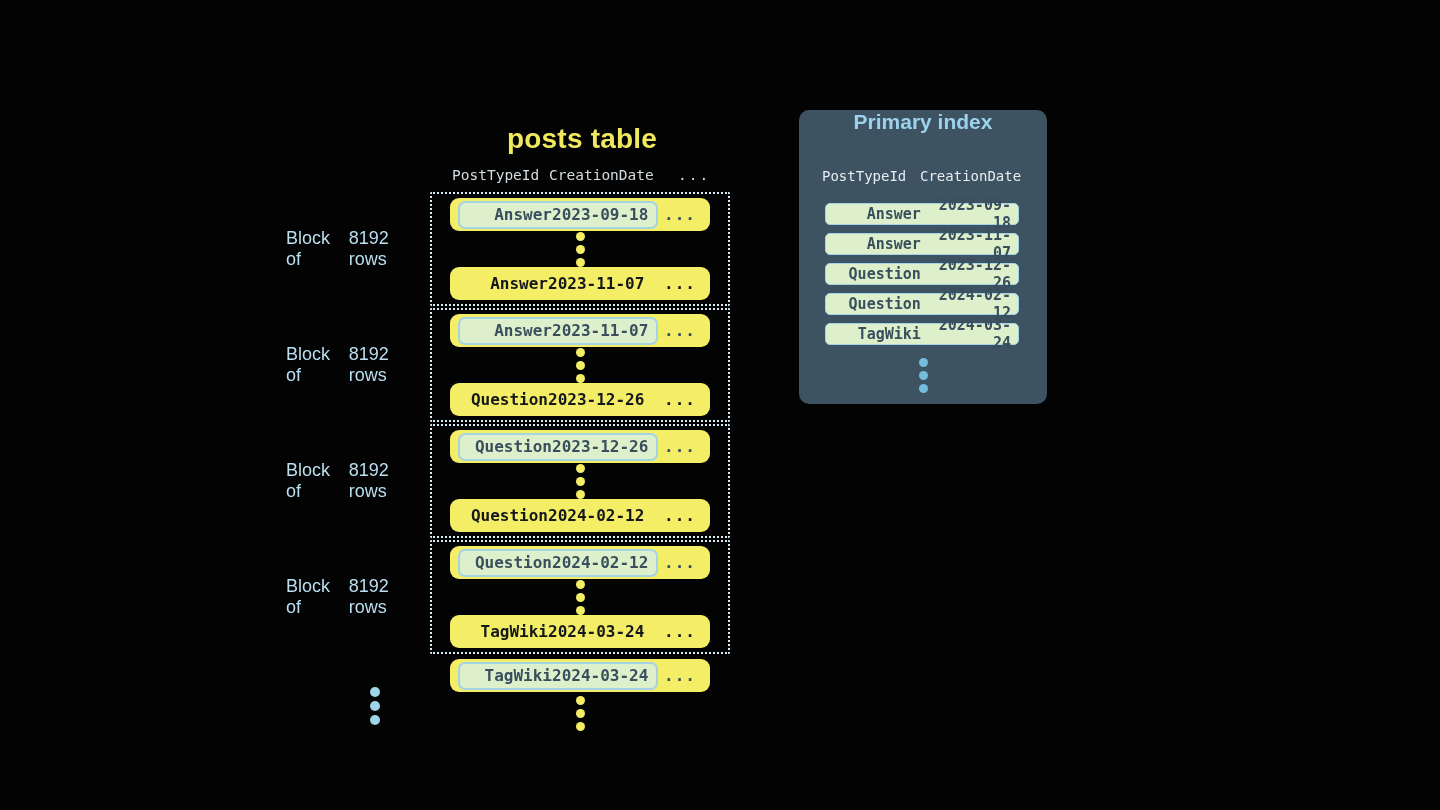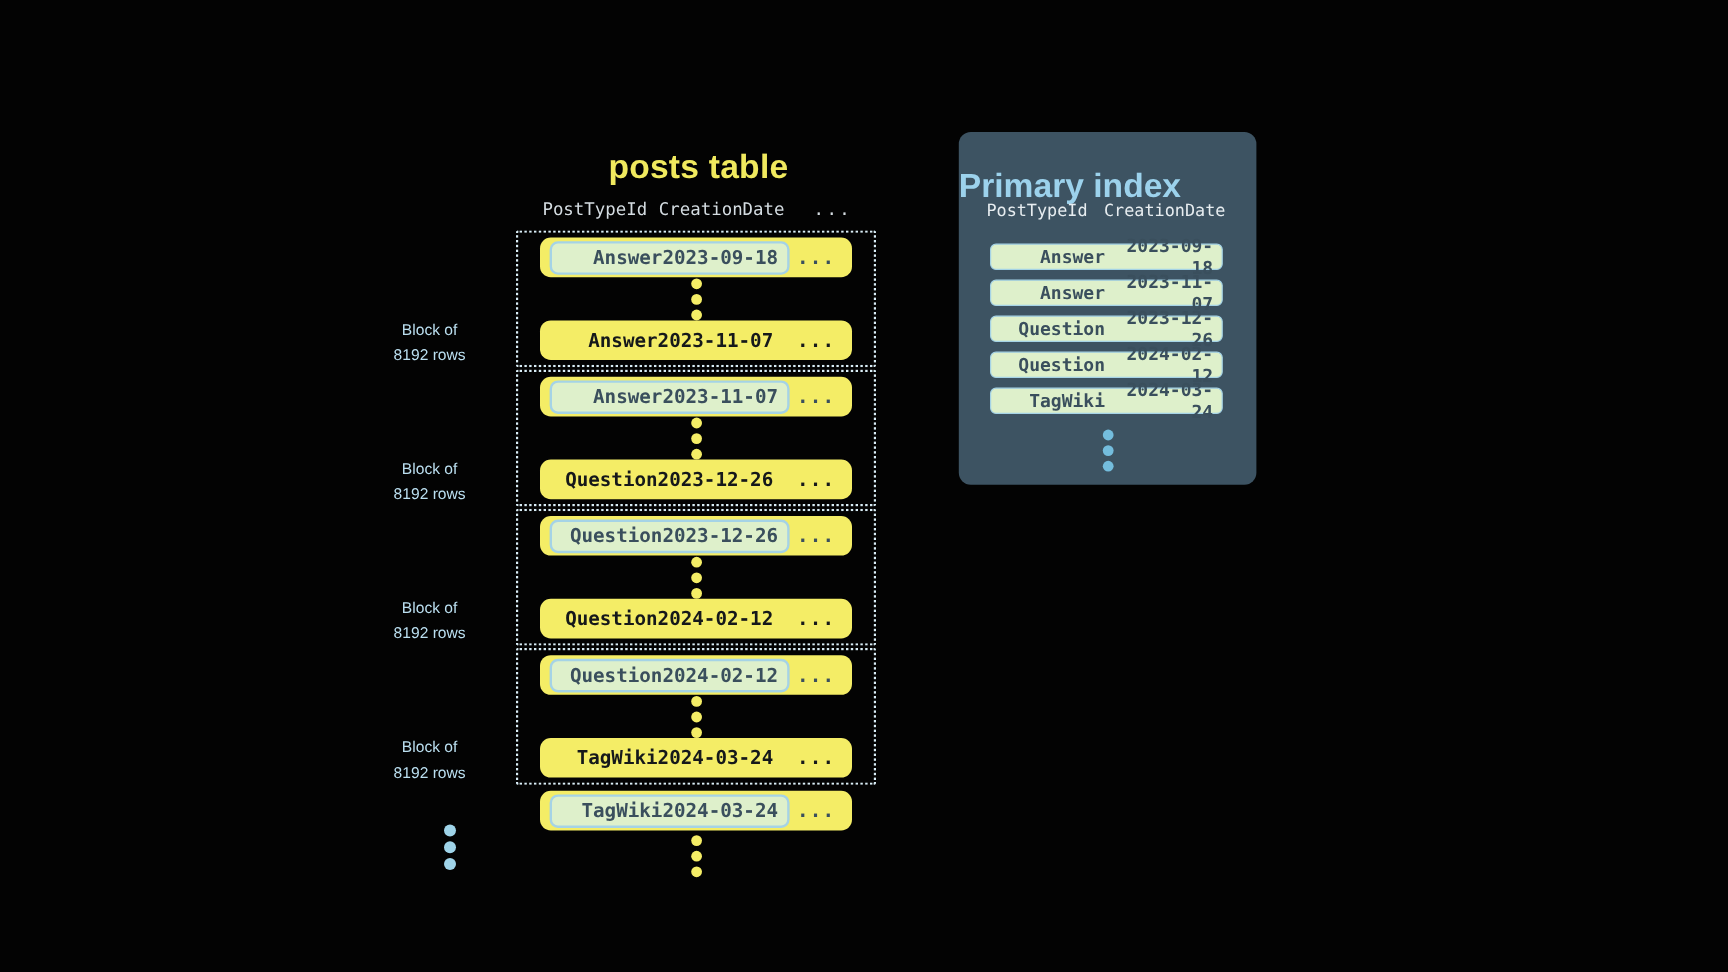--- a/index.html
+++ b/index.html
@@ -16,22 +16,22 @@
     text-align:center;font-size:28px;font-weight:700;
     color:var(--c-yellow-title);letter-spacing:.2px;
   }
   .pt-header span{position:absolute;top:167px;font-size:14.5px;color:var(--c-header-gray);}
   .pt-header .h-col1{left:452px;}
   .pt-header .h-col2{left:549px;}
   .pt-header .h-more{left:678px;letter-spacing:2px;}
 
   .block-row{position:absolute;left:286px;width:444px;height:114px;display:flex;}
   .block-label{
-    width:144px;display:flex;flex-direction:column;align-items:center;justify-content:flex-end;
-    color:var(--c-label-blue);font-size:13px;line-height:21px;font-weight:500;
+    width:144px;display:flex;align-items:center;justify-content:center;
+    color:var(--c-label-blue);font-size:18px;line-height:21px;font-weight:500;
   }
   .block{
     flex:1;border:2px dotted var(--c-dotted);border-radius:2px;
     display:flex;flex-direction:column;align-items:center;justify-content:space-between;
     padding:4px 0;box-sizing:border-box;
   }
 
   .trow{
     width:260px;height:33px;box-sizing:border-box;border-radius:9px;
     background:var(--c-yellow);display:flex;align-items:center;
@@ -57,22 +57,22 @@
   .overflow-row{position:absolute;left:450px;top:659px;}
   .overflow-dots{position:absolute;left:576px;top:696px;}
   .more-blocks-dots{position:absolute;left:370px;top:687px;}
 
   
   .panel{
     position:absolute;left:799px;top:110px;width:248px;height:294px;
     background:var(--c-panel-bg);border-radius:10px;box-sizing:border-box;
   }
   .panel-title{
-    margin:0;padding-top:29px;
-    font-size:28px;font-weight:600;color:var(--c-blue-title);
+    margin:0;padding-top:0;text-align:center;
+    font-size:21px;font-weight:600;color:var(--c-blue-title);
   }
   .panel-header span{position:absolute;top:58px;font-size:14px;color:#e7edf0;}
   .panel-header .h-col1{left:23px;}
   .panel-header .h-col2{left:121px;}
   .panel-rows{position:absolute;left:26px;top:93px;width:194px;display:flex;flex-direction:column;gap:8px;}
   .irow{
     height:22px;box-sizing:border-box;border-radius:5px;
     background:var(--c-pale-green);border:1.5px solid var(--c-hl-border);
     display:flex;align-items:center;padding:0 7px;
     font-size:15px;font-weight:bold;color:var(--c-slate);

